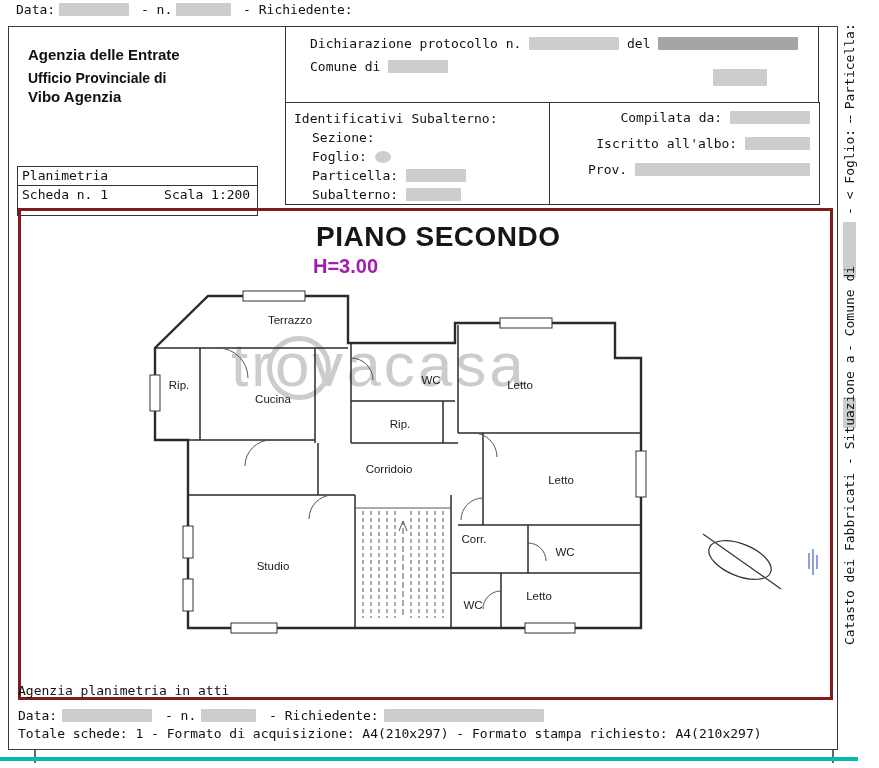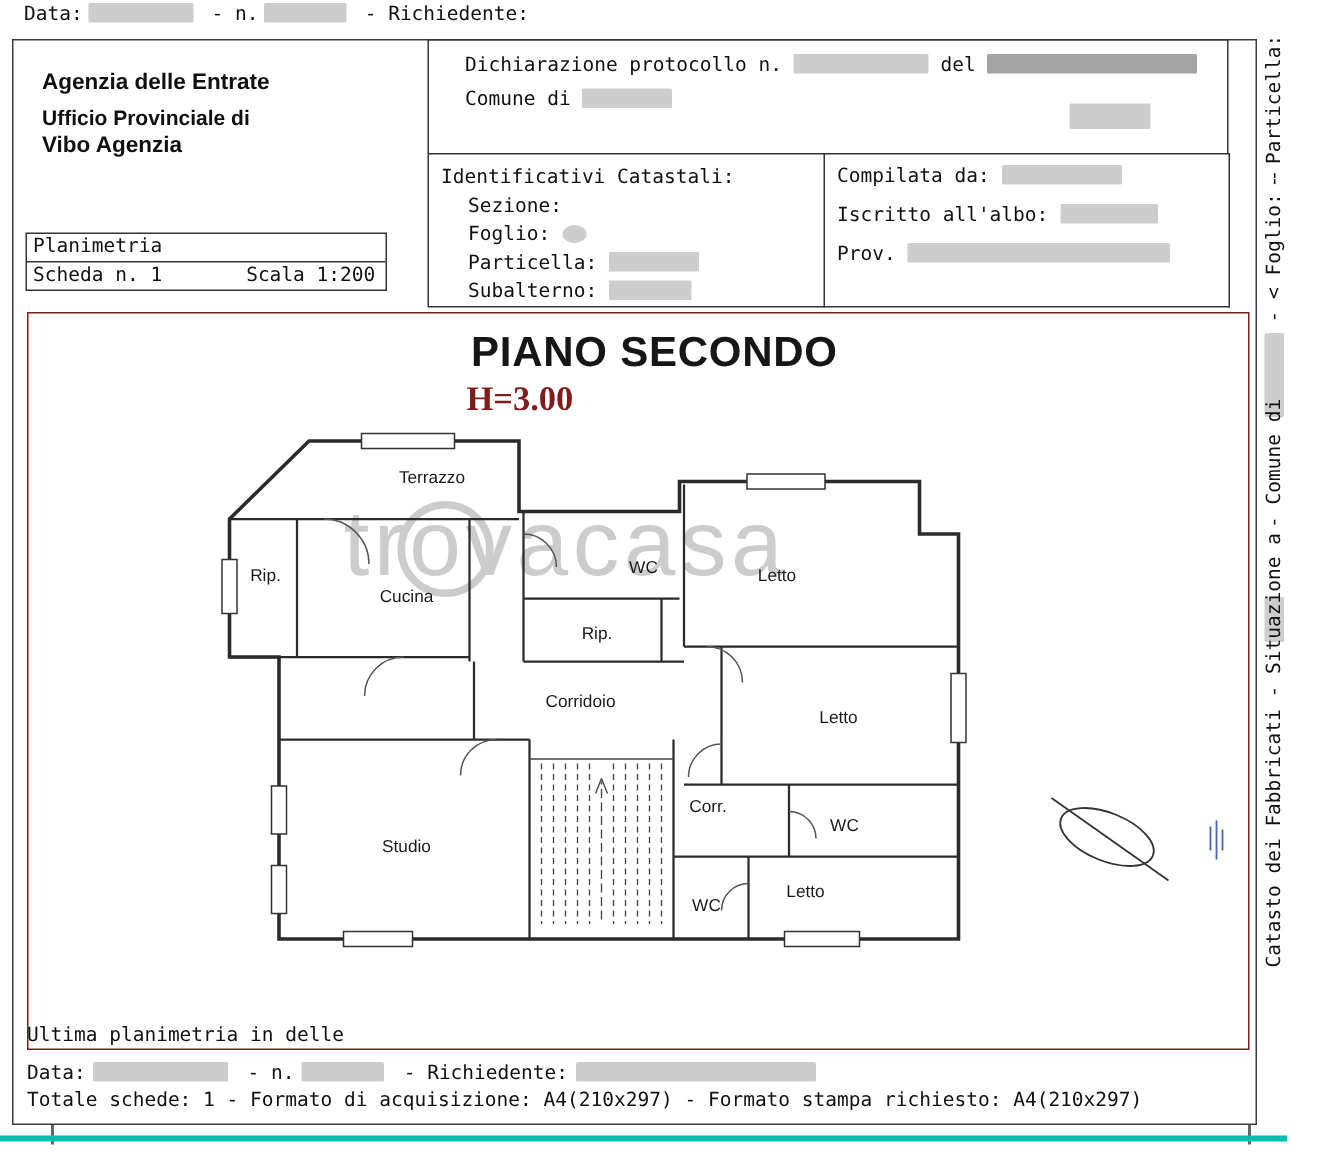--- a/index.html
+++ b/index.html
@@ -31,35 +31,35 @@
   .protocol-extra{position:absolute;left:427px;top:42px;width:54px;height:17px;}
 
   .ident-box{position:absolute;left:285px;top:102px;width:265px;height:103px;
              border:1px solid #333;box-sizing:border-box;padding:6px 8px;font-size:13px;line-height:19px;}
   .ident-box .indent1{padding-left:8px;margin-left:10px;}
   .ident-box .indent2{padding-left:18px;}
 
   .compilata-box{position:absolute;left:549px;top:102px;width:271px;height:103px;
                  border:1px solid #333;border-left:none;box-sizing:border-box;
                  padding:7px 9px;font-size:13px;}
-  .compilata-box .row{margin-bottom:11px;white-space:nowrap;}
-
-  .planimetria-box{position:absolute;left:17px;top:155px;width:241px;height:39px;
+  .compilata-box .row{margin-bottom:11px;white-space:nowrap;text-align:right;}
+
+  .planimetria-box{position:absolute;left:17px;top:166px;width:241px;height:50px;
                    border:1px solid #333;box-sizing:border-box;background:#fff;font-size:13px;}
   .planimetria-title{border-bottom:1px solid #333;padding:0 4px;height:18px;line-height:17px;}
   .planimetria-row2{padding:1px 4px;display:flex;}
   .planimetria-scala{margin-left:56px;}
 
   .drawing-frame{position:absolute;left:18px;top:208px;width:815px;height:492px;
-                 border:1px solid #7f1d1d;box-sizing:border-box;}
+                 border:3px solid #7f1d1d;box-sizing:border-box;}
   .plan-title{position:absolute;left:295px;top:10px;font-size:28px;font-weight:600;
               letter-spacing:0.5px;color:#161616;
               font-family:"Liberation Sans","DejaVu Sans",sans-serif;}
-  .plan-height{position:absolute;left:292px;top:44px;font-size:23px;font-weight:600;color:#7f1d1d;
-              font-family:Liberation Serif, serif;}
+  .plan-height{position:absolute;left:292px;top:44px;font-size:20px;font-weight:600;color:#a21caf;
+              font-family:Liberation Sans, sans-serif;}
 
   .watermark{position:absolute;left:210px;top:118px;font-size:62px;letter-spacing:3px;
              color:#c4c4c4;opacity:0.85;font-family:"Liberation Sans","DejaVu Sans",sans-serif;
              white-space:nowrap;pointer-events:none;}
   .wm-o{position:relative;display:inline-block;}
   .wm-o::before{content:'';position:absolute;left:-8px;top:7px;width:54px;height:54px;
                 border:5px solid #c4c4c4;border-radius:50%;}
 
   .plan-svg{position:absolute;left:0;top:0;}
 
@@ -102,21 +102,21 @@
       <span class="redact dark w140"></span>
     </div>
     <div class="row">
       <span>Comune di</span>
       <span class="redact w60"></span>
     </div>
     <span class="redact w55 protocol-extra"></span>
   </div>
 
   <div class="ident-box">
-    <div>Identificativi Catastali:</div>
+    <div>Identificativi Subalterno:</div>
     <div class="indent1">
       <span>Sezione:</span>
     </div>
     <div class="indent2">
       <span>Foglio:</span>
       <span class="redact dot"></span>
     </div>
     <div class="indent1">
       <span>Particella:</span>
       <span class="redact w60"></span>
@@ -245,21 +245,21 @@
       </g>
 
       <g stroke="#4a5fc0" stroke-width="1.2">
         <line x1="806" y1="550" x2="806" y2="566"></line>
         <line x1="810" y1="546" x2="810" y2="572"></line>
         <line x1="814" y1="552" x2="814" y2="566"></line>
       </g>
     </svg>
   </div>
 
-  <div class="ultima">Ultima planimetria in delle</div>
+  <div class="ultima">Agenzia planimetria in atti</div>
 
   <div class="dataline2">
     <span>Data:</span><span class="redact w90"></span>
     <span>- n.</span><span class="redact w55"></span>
     <span>- Richiedente:</span><span class="redact w160"></span>
   </div>
 
   <div class="totale">Totale schede: 1 - Formato di acquisizione: A4(210x297)  - Formato stampa richiesto: A4(210x297)</div>
 
   <div class="mtext" style="top:125px">- Particella:</div>

